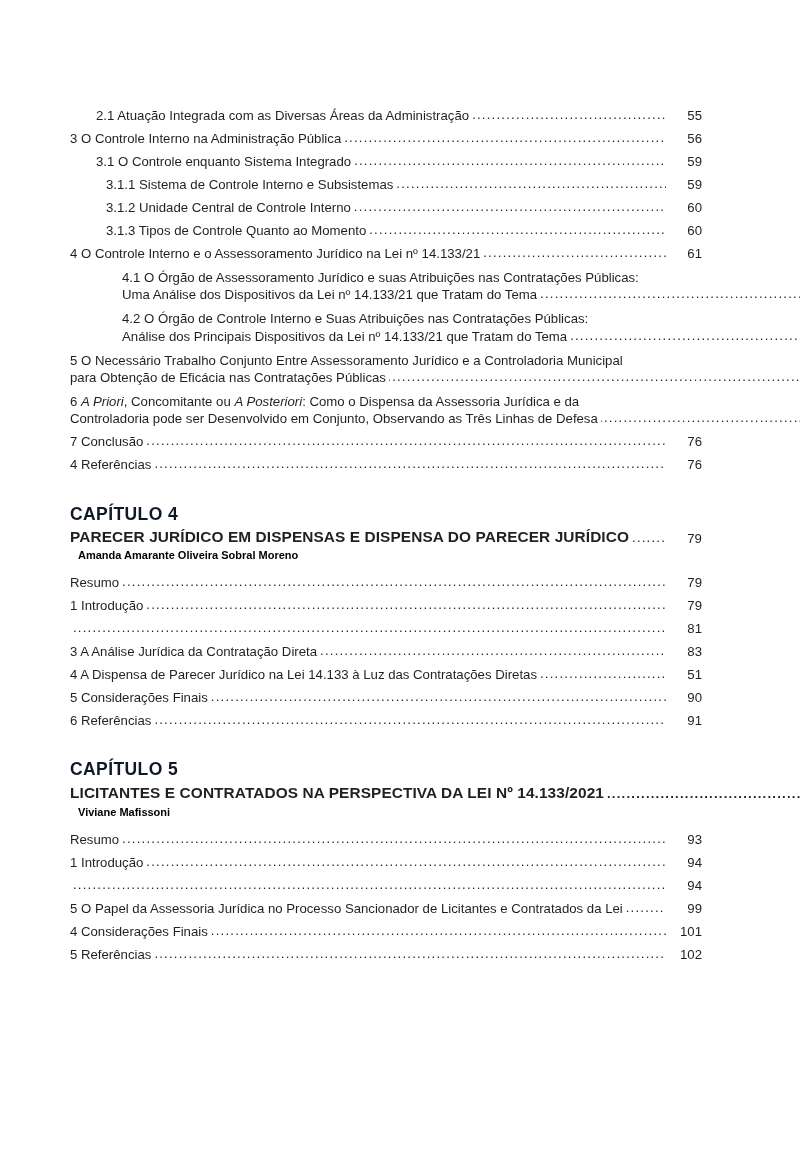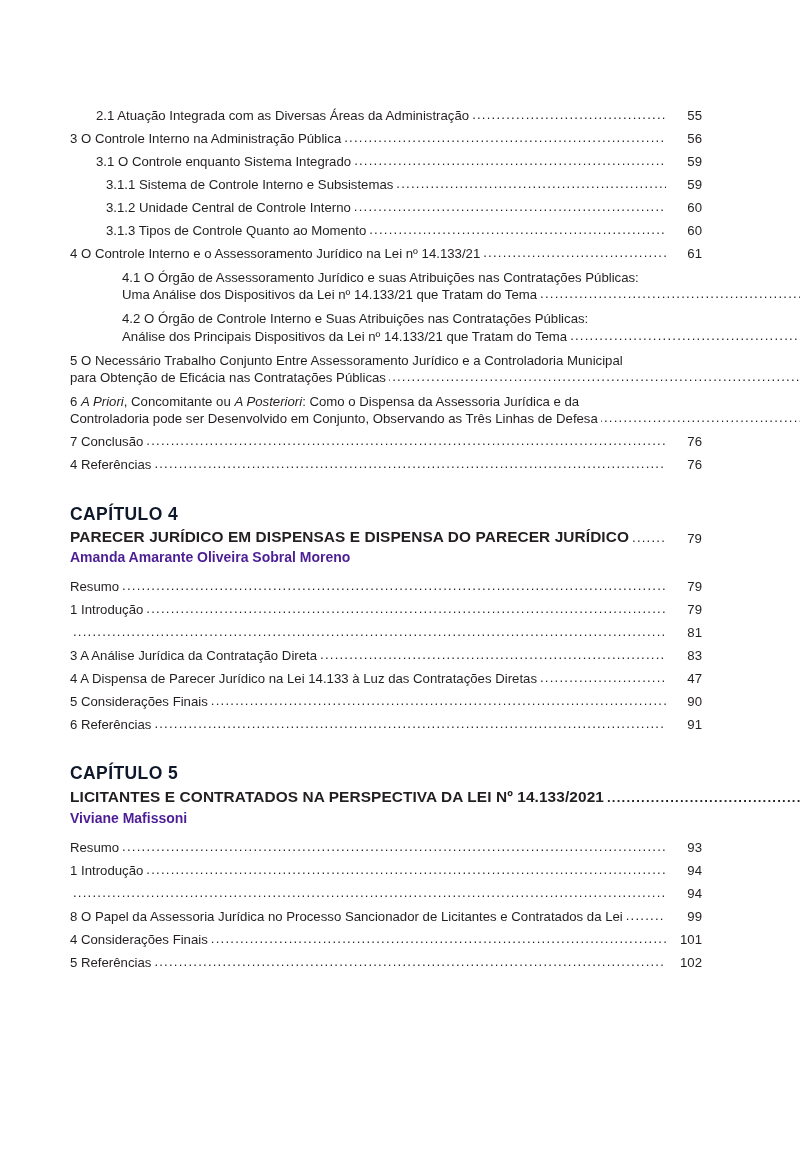--- a/index.html
+++ b/index.html
@@ -106,24 +106,24 @@
   .chapter-title-row .toc-dots { font-weight: normal; }
   .chapter-title-block {
     font-size: 15.4px;
     font-weight: bold;
     letter-spacing: 0.1px;
     line-height: 1.3;
     display: flex;
   }
   .chapter-title-block .body { flex: 1 1 auto; }
   .author {
-    font-size: 14px;
+    font-size: 11px;
     font-weight: bold;
-    color: #4c1d95;
-    margin: 3px 0 14px 0;
+    color: #000000;
+    margin: 3px 0 14px 8px;
   }
   .italic { font-style: italic; }
 </style>
 </head>
 <body>
 
 <div class="page">
   <div class="content">
 
     <div class="toc-line lvl1">
@@ -256,21 +256,21 @@
         <span class="toc-page">81</span>
       </div>
       <div class="toc-line lvl0">
         <span class="toc-text">3  A Análise Jurídica da Contratação Direta</span>
         <span class="toc-dots">........................................................................................................................................................</span>
         <span class="toc-page">83</span>
       </div>
       <div class="toc-line lvl0">
         <span class="toc-text">4  A Dispensa de Parecer Jurídico na Lei 14.133 à Luz das Contratações Diretas</span>
         <span class="toc-dots">........................................................................................................................................................</span>
-        <span class="toc-page">47</span>
+        <span class="toc-page">51</span>
       </div>
       <div class="toc-line lvl0">
         <span class="toc-text">5  Considerações Finais</span>
         <span class="toc-dots">........................................................................................................................................................</span>
         <span class="toc-page">90</span>
       </div>
       <div class="toc-line lvl0">
         <span class="toc-text">6  Referências</span>
         <span class="toc-dots">........................................................................................................................................................</span>
         <span class="toc-page">91</span>
@@ -298,21 +298,21 @@
       <div class="toc-line lvl0">
         <span class="toc-text">1  Introdução</span>
         <span class="toc-dots">........................................................................................................................................................</span>
         <span class="toc-page">94</span>
       </div>
       <div class="toc-line lvl0">
         <span class="toc-dots">........................................................................................................................................................</span>
         <span class="toc-page">94</span>
       </div>
       <div class="toc-line lvl0">
-        <span class="toc-text">8  O Papel da Assessoria Jurídica no Processo Sancionador de Licitantes e Contratados da Lei</span>
+        <span class="toc-text">5  O Papel da Assessoria Jurídica no Processo Sancionador de Licitantes e Contratados da Lei</span>
         <span class="toc-dots">........................................................................................................................................................</span>
         <span class="toc-page">99</span>
       </div>
       <div class="toc-line lvl0">
         <span class="toc-text">4  Considerações Finais</span>
         <span class="toc-dots">........................................................................................................................................................</span>
         <span class="toc-page">101</span>
       </div>
       <div class="toc-line lvl0">
         <span class="toc-text">5  Referências</span>

